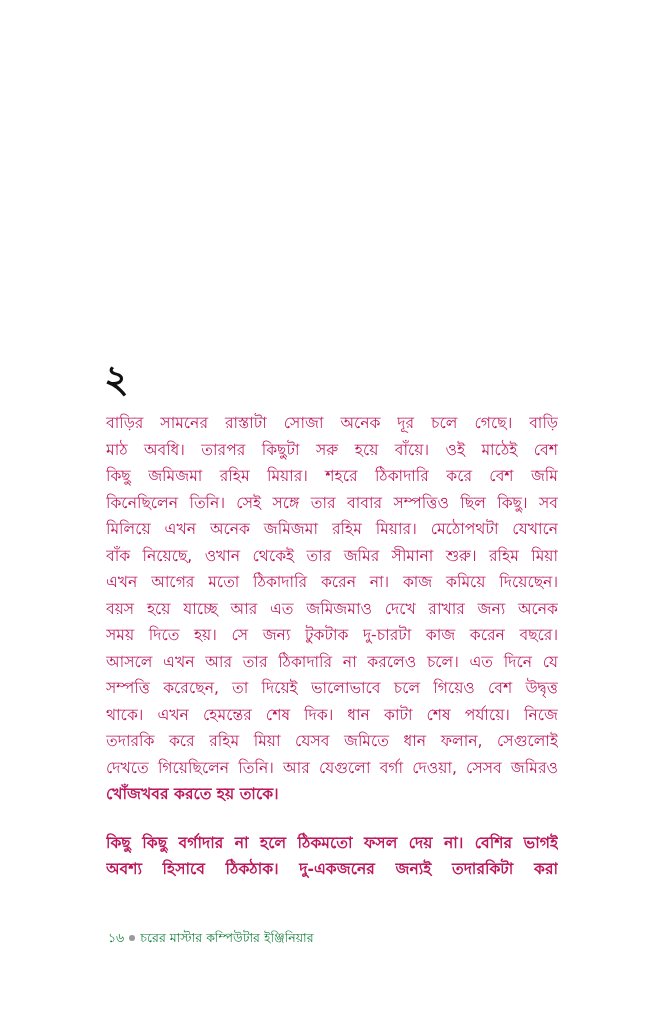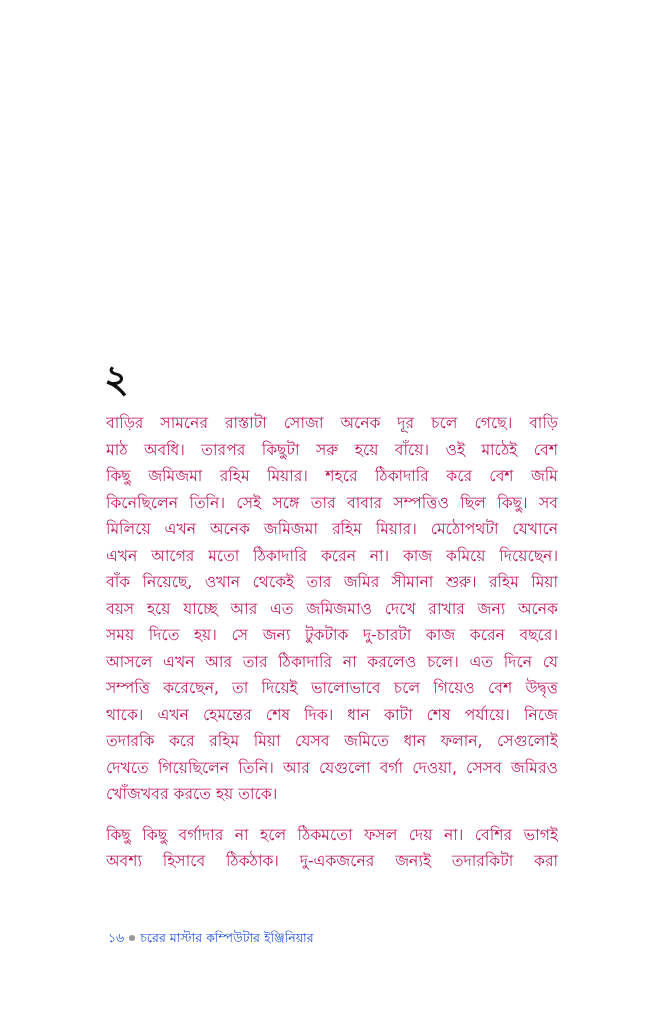--- a/index.html
+++ b/index.html
@@ -49,30 +49,32 @@
     .para-line {
       display: block;
       white-space: nowrap;
       text-align-last: justify;
       text-align: justify;
       height: 26.5px;
       overflow: hidden;
     }
     .para-line.last {
       text-align-last: left;
+      font-weight: bold;
     }
     .para + .para {
-      margin-top: 14px;
+      margin-top: 22px;
+      font-weight: bold;
     }
     .footer {
       position: absolute;
       left: 108px;
       top: 932px;
       font-size: 12.5px;
-      color: #1d4ed8;
+      color: #15803d;
       line-height: 1;
       white-space: nowrap;
     }
     .footer .bullet {
       display: inline-block;
       width: 6px;
       height: 6px;
       border-radius: 50%;
       background: #999;
       margin: 0 5px 2px 5px;
@@ -86,22 +88,22 @@
 
   <div class="chapter-number">২</div>
 
   <div class="body-text">
     <p class="para">
       <span class="para-line">বাড়ির সামনের রাস্তাটা সোজা অনেক দূর চলে গেছে। বাড়ি</span>
       <span class="para-line">মাঠ অবধি। তারপর কিছুটা সরু হয়ে বাঁয়ে। ওই মাঠেই বেশ</span>
       <span class="para-line">কিছু জমিজমা রহিম মিয়ার। শহরে ঠিকাদারি করে বেশ জমি</span>
       <span class="para-line">কিনেছিলেন তিনি। সেই সঙ্গে তার বাবার সম্পত্তিও ছিল কিছু। সব</span>
       <span class="para-line">মিলিয়ে এখন অনেক জমিজমা রহিম মিয়ার। মেঠোপথটা যেখানে</span>
+      <span class="para-line">বাঁক নিয়েছে, ওখান থেকেই তার জমির সীমানা শুরু। রহিম মিয়া</span>
       <span class="para-line">এখন আগের মতো ঠিকাদারি করেন না। কাজ কমিয়ে দিয়েছেন।</span>
-      <span class="para-line">বাঁক নিয়েছে, ওখান থেকেই তার জমির সীমানা শুরু। রহিম মিয়া</span>
       <span class="para-line">বয়স হয়ে যাচ্ছে আর এত জমিজমাও দেখে রাখার জন্য অনেক</span>
       <span class="para-line">সময় দিতে হয়। সে জন্য টুকটাক দু-চারটা কাজ করেন বছরে।</span>
       <span class="para-line">আসলে এখন আর তার ঠিকাদারি না করলেও চলে। এত দিনে যে</span>
       <span class="para-line">সম্পত্তি করেছেন, তা দিয়েই ভালোভাবে চলে গিয়েও বেশ উদ্বৃত্ত</span>
       <span class="para-line">থাকে। এখন হেমন্তের শেষ দিক। ধান কাটা শেষ পর্যায়ে। নিজে</span>
       <span class="para-line">তদারকি করে রহিম মিয়া যেসব জমিতে ধান ফলান, সেগুলোই</span>
       <span class="para-line">দেখতে গিয়েছিলেন তিনি। আর যেগুলো বর্গা দেওয়া, সেসব জমিরও</span>
       <span class="para-line last">খোঁজখবর করতে হয় তাকে।</span>
     </p>
     <p class="para">

